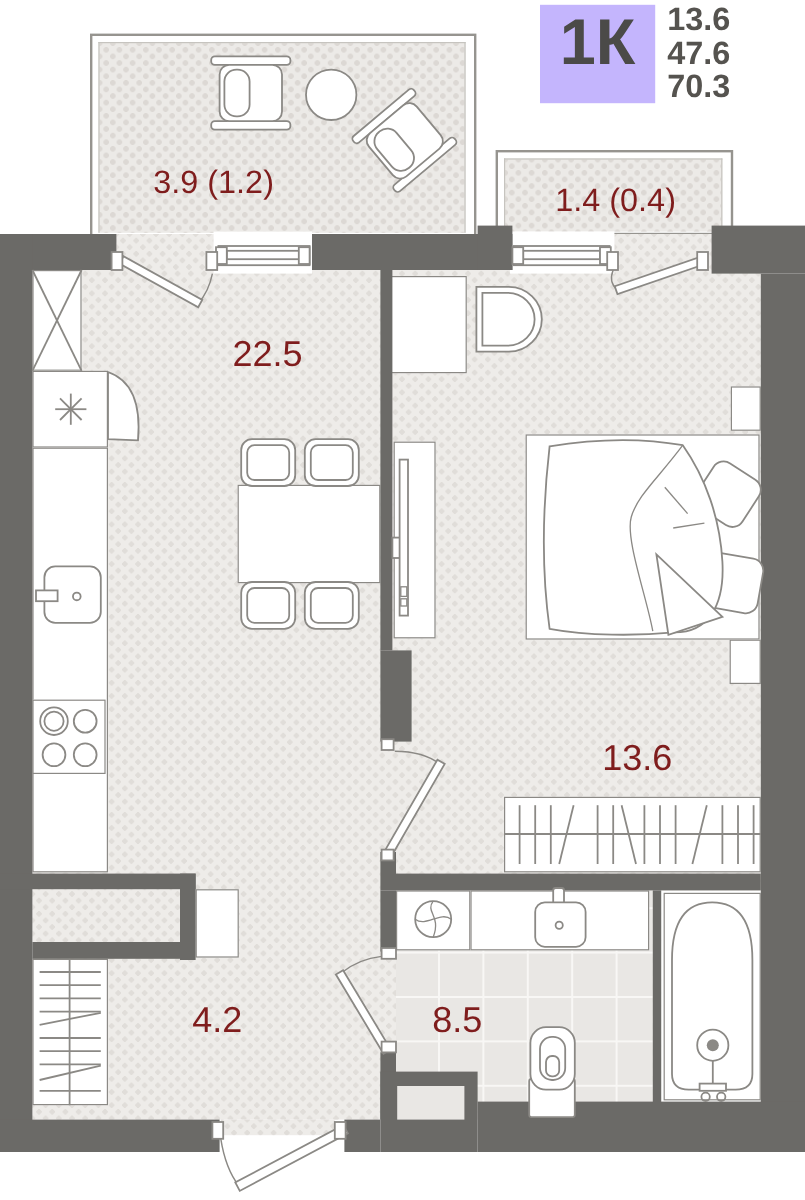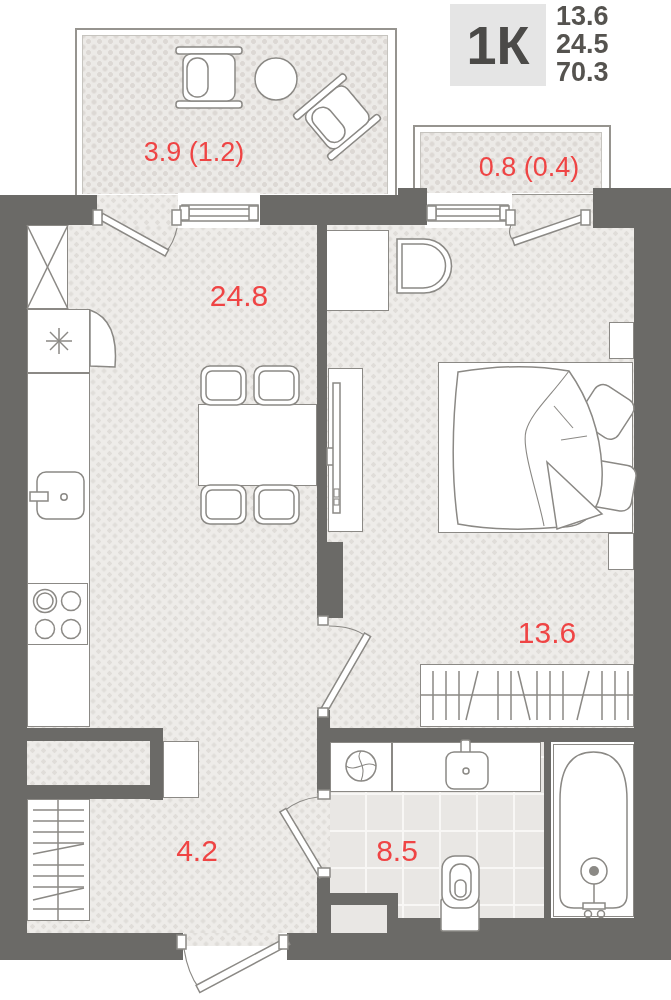--- a/index.html
+++ b/index.html
@@ -14,30 +14,30 @@
     background-image:radial-gradient(#dcd8d4 2.2px,rgba(0,0,0,0) 2.4px),
                      radial-gradient(#dcd8d4 2.2px,rgba(0,0,0,0) 2.4px);
     background-size:11px 11px;background-position:0 0,5.5px 5.5px;border:1px solid #c6c4bf;}
   .rail{position:absolute;border:2px solid #96948f;background:#fff;}
   .tiles{position:absolute;background-color:#e9e7e4;
     background-image:linear-gradient(to right,#f8f7f5 2px,rgba(0,0,0,0) 2px),
                      linear-gradient(to bottom,#f8f7f5 2px,rgba(0,0,0,0) 2px);
     background-size:37px 37px;background-position:35px 14px;}
   .fbox{position:absolute;background:#fff;border:1.5px solid #8b8985;box-sizing:border-box;}
   .white{position:absolute;background:#fff;}
-  .lbl{position:absolute;transform:translate(-50%,-50%);color:#ef4444;font-size:30px;white-space:nowrap;margin-left:16px;}
+  .lbl{position:absolute;transform:translate(-50%,-50%);color:#7f1d1d;font-size:30px;white-space:nowrap;}
   .lbl.sm{font-size:27px;}
   svg.overlay{position:absolute;left:0;top:0;}
   .overlay *{stroke:#8b8985;stroke-width:1.5;fill:none;}
   .overlay .wf{fill:#fff;}
   .overlay .gf{fill:#8b8985;stroke:none;}
   .overlay .arc{stroke-width:1.2;}
   .overlay .thin{stroke-width:1.1;}
-  #typebox{position:absolute;left:450px;top:4px;width:96px;height:82px;background:#e5e5e5;
-    display:flex;align-items:center;justify-content:center;color:#4b4a48;
+  #typebox{position:absolute;left:450px;top:4px;width:96px;height:82px;background:#c4b5fd;
+    display:flex;align-items:flex-start;justify-content:center;color:#4b4a48;
     font-size:54px;font-weight:bold;}
   #areas{position:absolute;left:556px;top:2px;color:#55534f;font-size:27px;font-weight:bold;line-height:28px;}
 </style>
 </head>
 <body>
 
 <div id="plan">
 
   <div class="rail" style="left:75px;top:28px;width:318px;height:165px;"></div>
   <div class="dotsb" style="left:82px;top:35px;width:304px;height:158px;border-bottom:none;"></div>
@@ -288,28 +288,28 @@
     <g>
       <path class="arc" d="M 184,949 Q 188,974 199,988"></path>
       <g transform="rotate(152 288 941)">
           <rect class="wf" x="288" y="937" width="102" height="8"></rect>
         </g>
       <rect class="wf" x="177" y="935" width="9" height="14"></rect>
         <rect class="wf" x="279" y="935" width="9" height="14"></rect>
     </g>
   </svg>
 
-  <div class="lbl" style="left:223px;top:296px;">24.8</div>
+  <div class="lbl" style="left:223px;top:296px;">22.5</div>
   <div class="lbl" style="left:531px;top:633px;">13.6</div>
   <div class="lbl" style="left:181px;top:851px;">4.2</div>
   <div class="lbl" style="left:381px;top:851px;">8.5</div>
   <div class="lbl sm" style="left:178px;top:152px;">3.9 (1.2)</div>
-  <div class="lbl sm" style="left:513px;top:167px;">0.8 (0.4)</div>
+  <div class="lbl sm" style="left:513px;top:167px;">1.4 (0.4)</div>
 
   <div id="typebox">
     <span>1К</span>
   </div>
   <div id="areas">
     <div>13.6</div>
-    <div>24.5</div>
+    <div>47.6</div>
     <div>70.3</div>
   </div>
 </div>
 
 </body></html>

